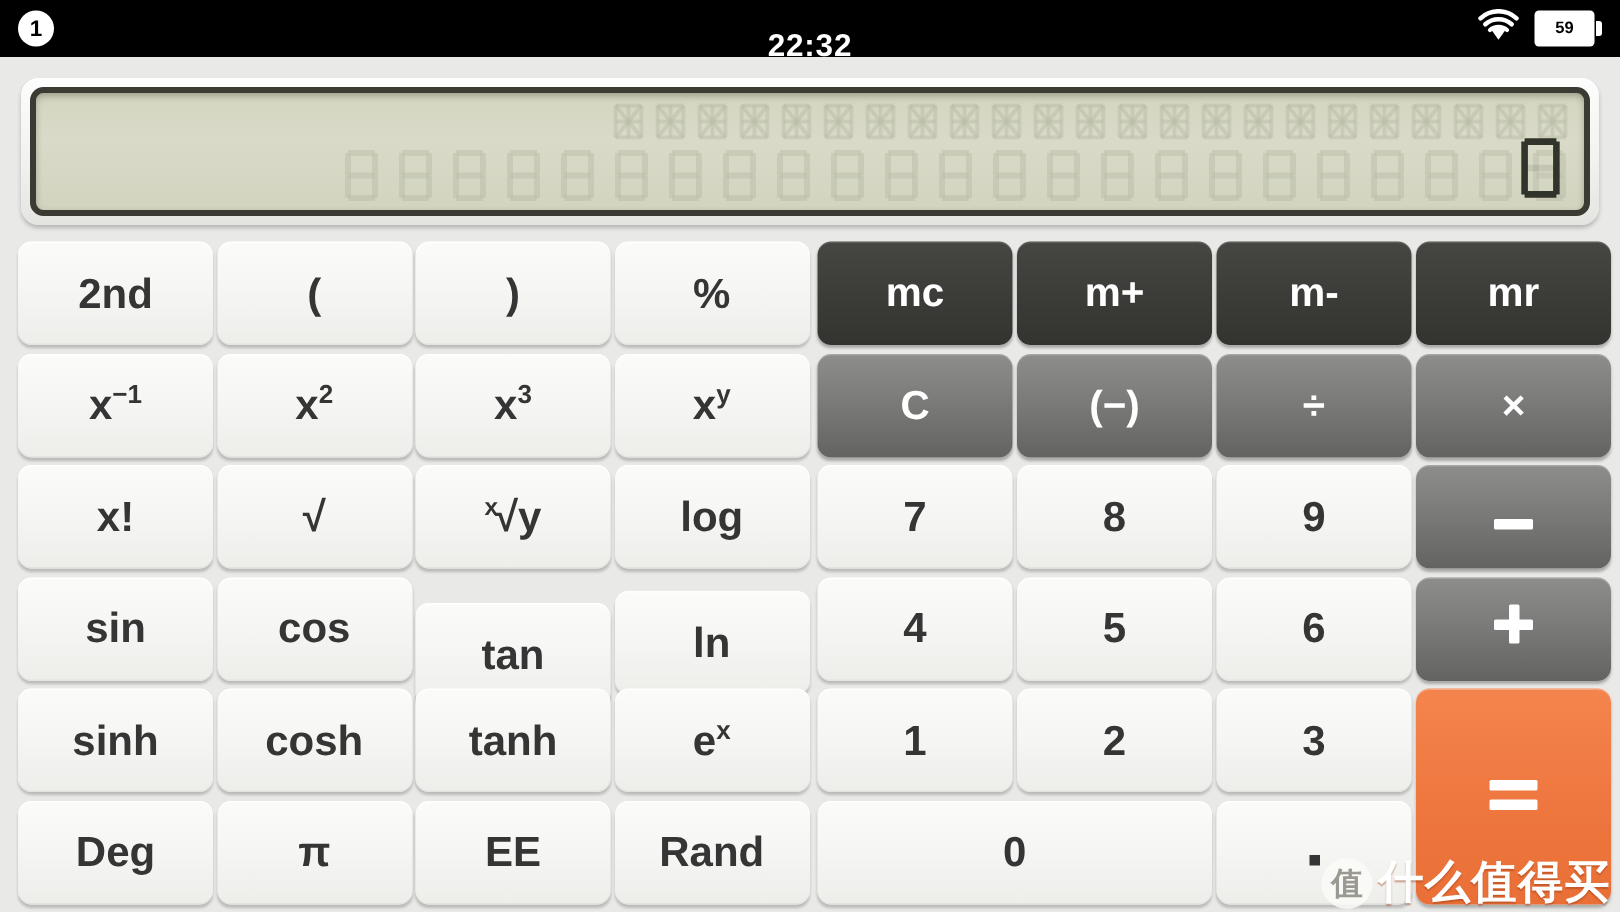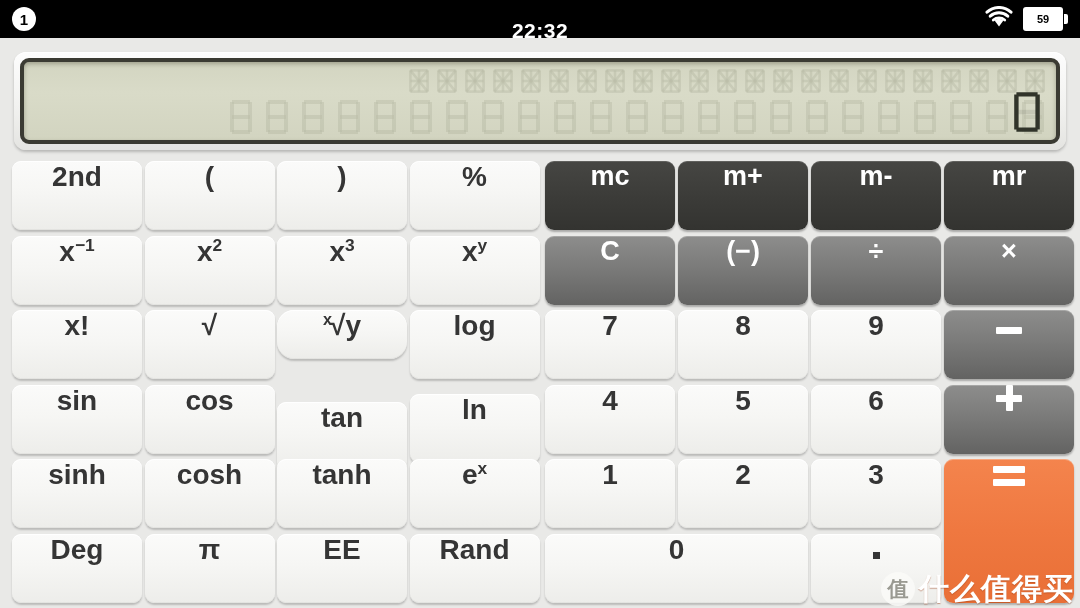--- a/index.html
+++ b/index.html
@@ -144,20 +144,21 @@
     position: absolute;
     left: 0; top: 158px;
     width: 1080px; height: 450px;
   }
   .key {
     position: absolute;
     box-sizing: border-box;
     border: 0;
     border-radius: 9px;
     display: flex;
+    align-items: center;
     justify-content: center;
     font-family: "Liberation Sans", sans-serif;
     font-weight: bold;
     cursor: pointer;
     user-select: none;
     padding: 0;
     overflow: hidden;
   }
   .key-light {
     background: linear-gradient(180deg, #fbfbfa 0%, #f6f6f4 45%, #ededea 100%);
@@ -985,21 +986,21 @@
       </button>
       <button class="key key-gray" style="left: 944px; top: 77.5px; width: 130px; height: 69px;">
         <span>×</span>
       </button>
       <button class="key key-light" style="left: 12px; top: 152px; width: 130px; height: 69px;">
         <span>x!</span>
       </button>
       <button class="key key-light" style="left: 144.5px; top: 152px; width: 130px; height: 69px;">
         <span>√</span>
       </button>
-      <button class="key key-light" style="left: 277px; top: 152px; width: 130px; height: 49px; border-radius: 17px;">
+      <button class="key key-light" style="left: 277px; top: 152px; width: 130px; height: 69px;">
         <span><span class="pre-sup">x</span>√y</span>
       </button>
       <button class="key key-light" style="left: 409.5px; top: 152px; width: 130px; height: 69px;">
         <span>log</span>
       </button>
       <button class="key key-light" style="left: 545px; top: 152px; width: 130px; height: 69px;">
         <span>7</span>
       </button>
       <button class="key key-light" style="left: 678px; top: 152px; width: 130px; height: 69px;">
         <span>8</span>

